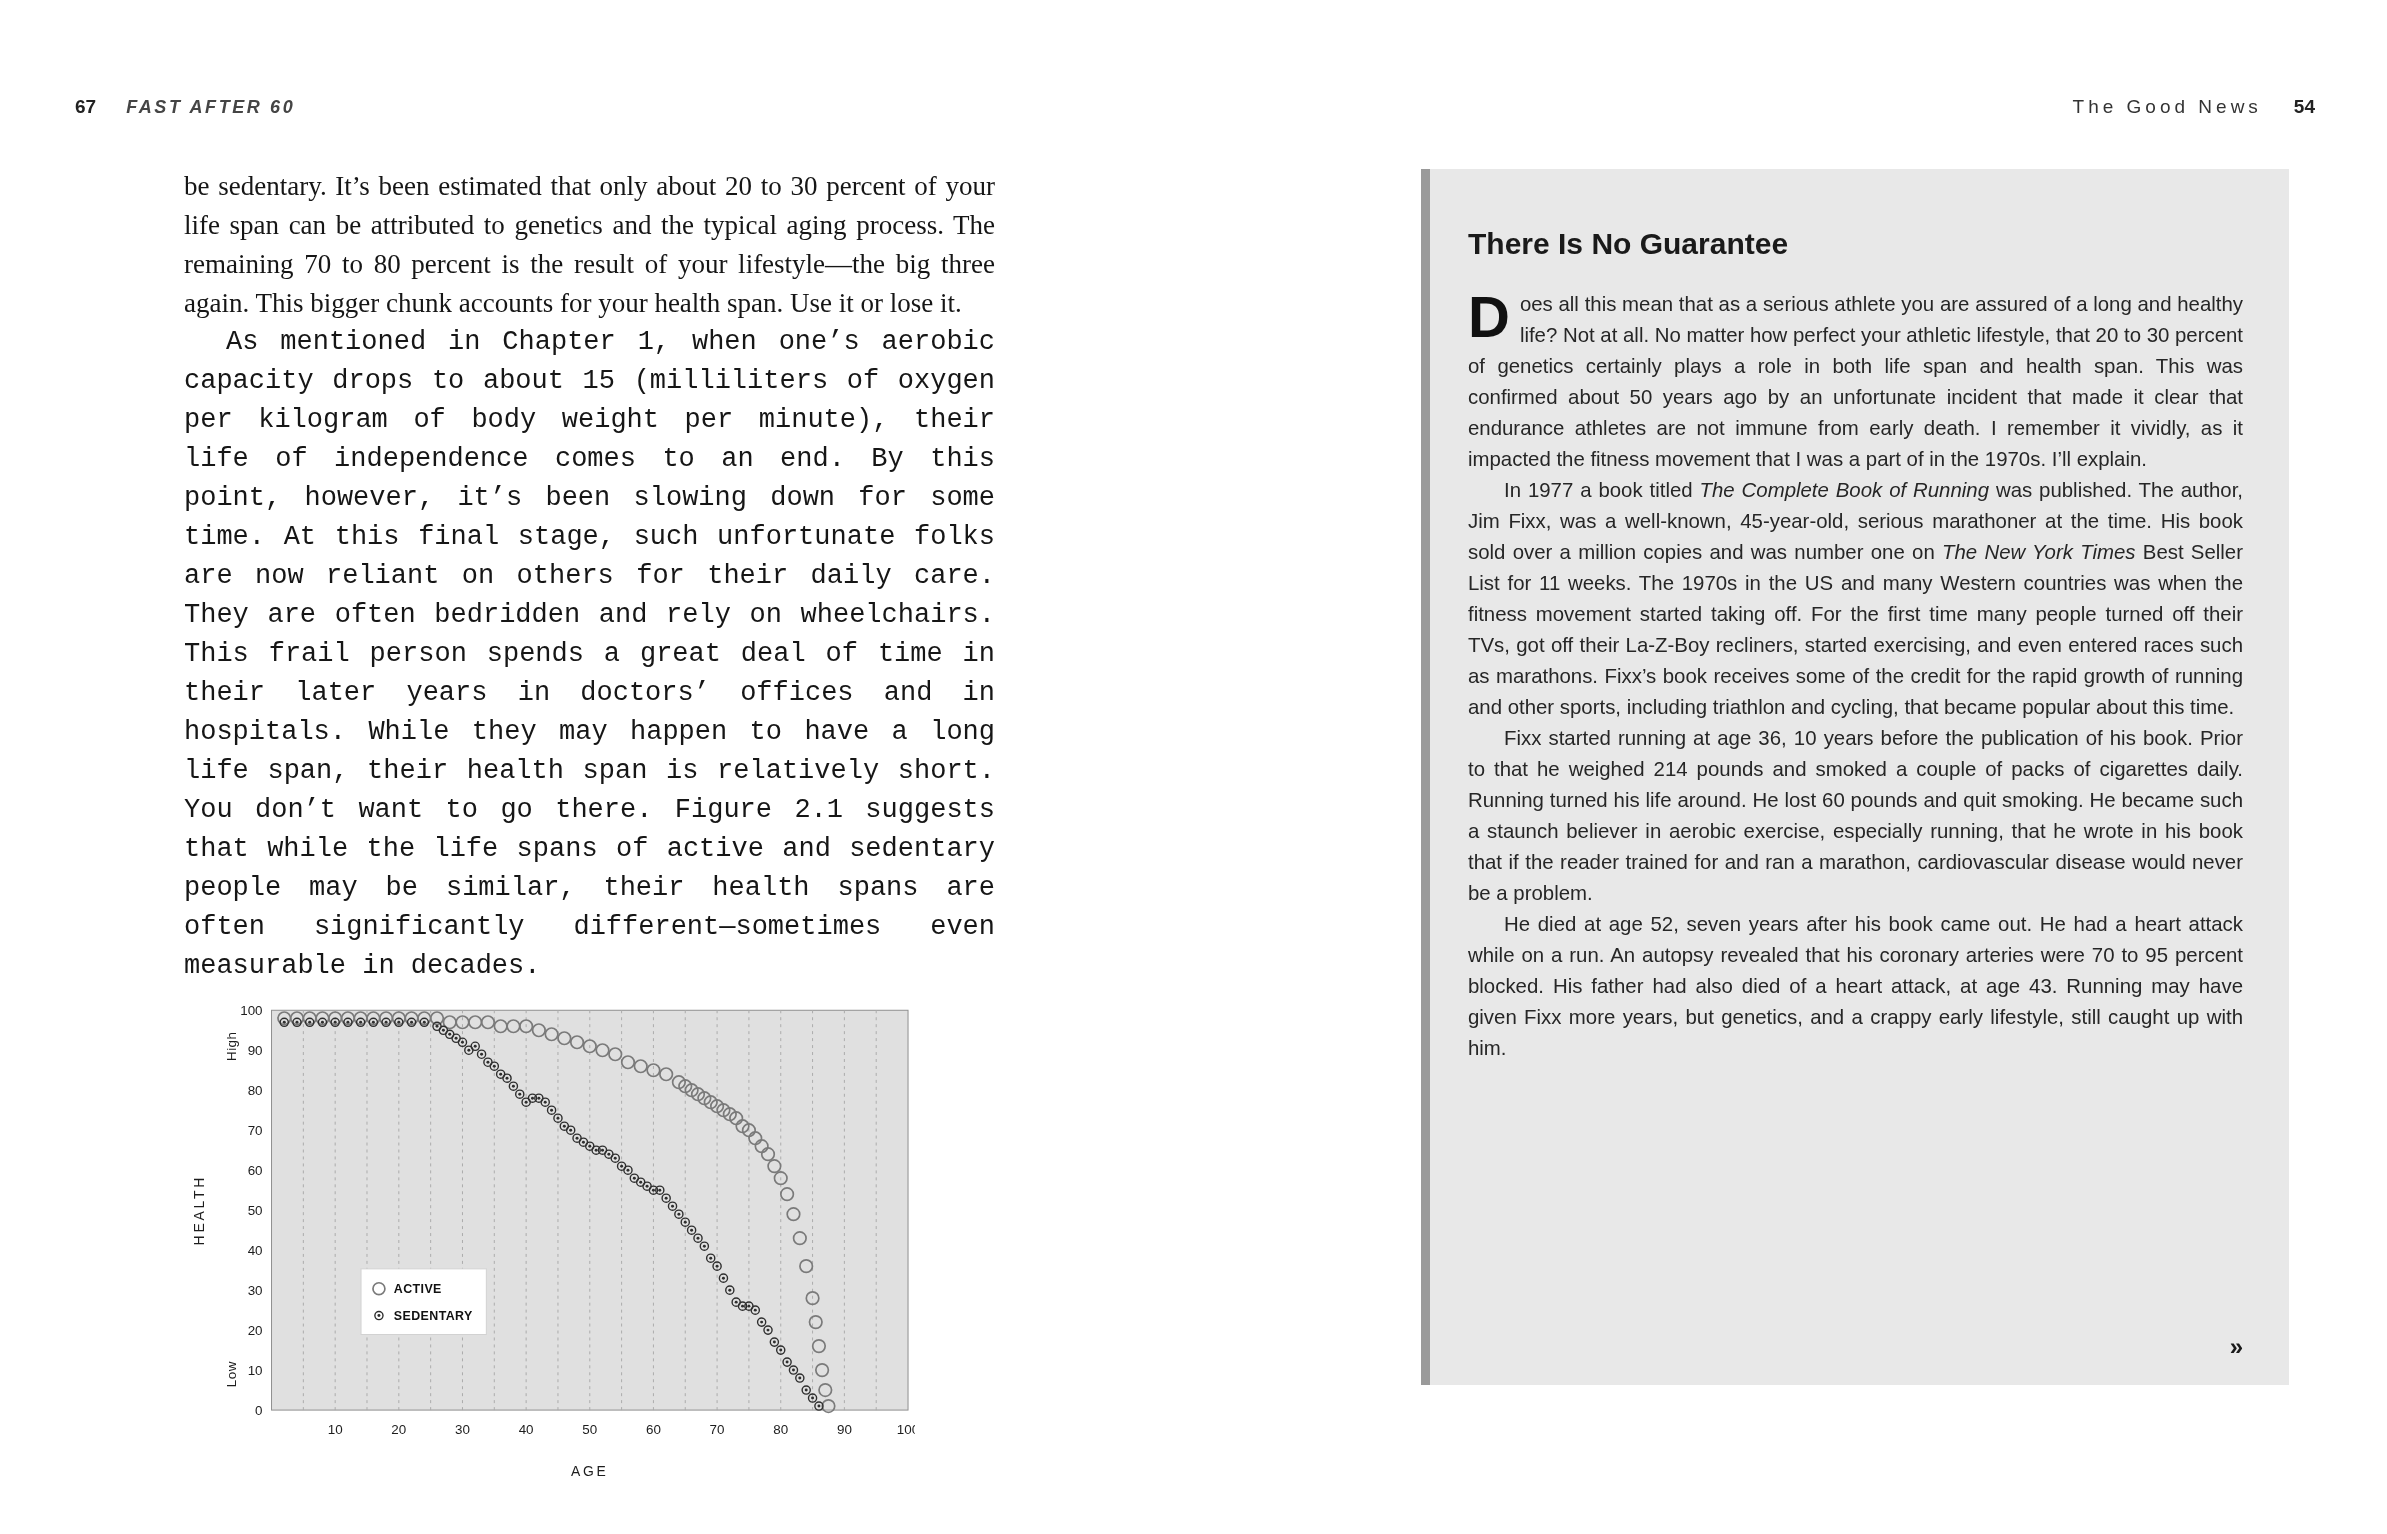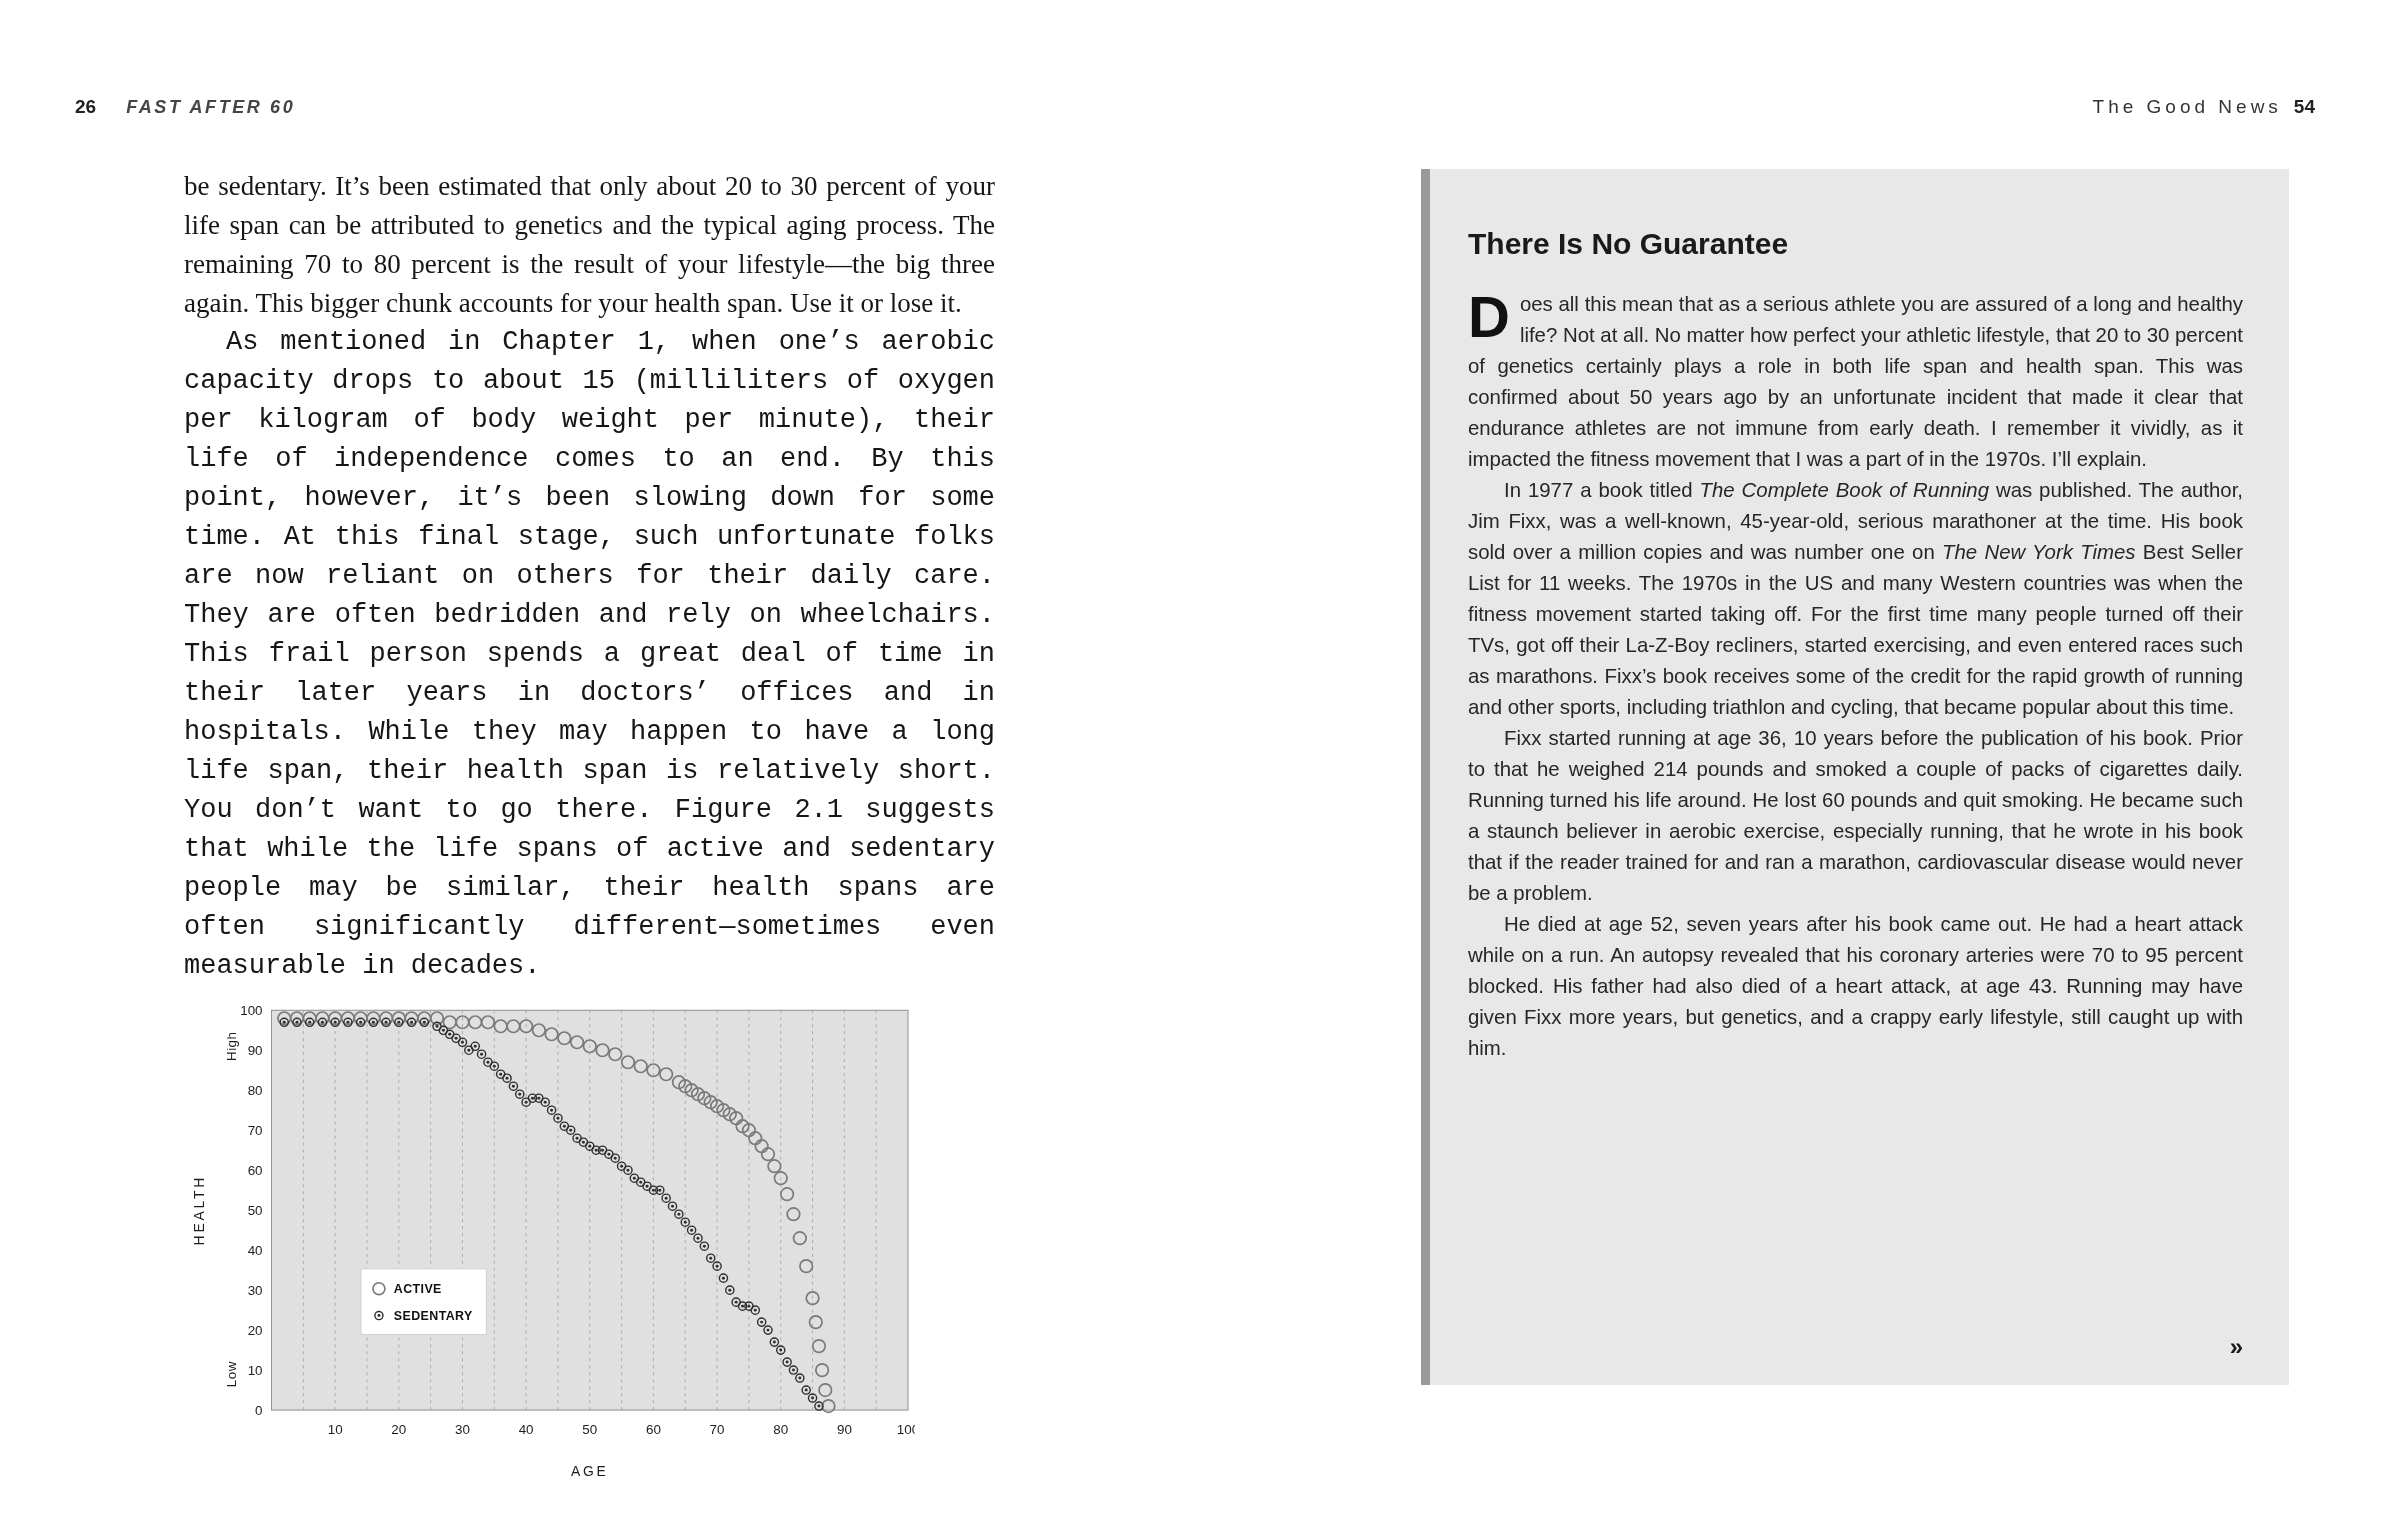--- a/index.html
+++ b/index.html
@@ -7,21 +7,21 @@
     width:2387px;height:1534px;
     background:#ffffff;
     position:relative;
     font-family:"Liberation Sans",sans-serif;
     overflow:hidden;
   }
 
   
   .hdr{position:absolute;top:96px;display:flex;align-items:baseline;}
   .hdr-left{left:75px;gap:30px;}
-  .hdr-right{right:72px;gap:12px;}
+  .hdr-right{right:72px;gap:32px;}
   .page-num{font-size:19px;font-weight:bold;color:#222;}
   .run-head-left{font-size:18px;font-style:italic;font-weight:bold;letter-spacing:2.6px;color:#454545;}
   .run-head-right{font-size:19px;letter-spacing:4px;color:#333;}
 
   
   .left-col{position:absolute;left:184px;top:167px;width:811px;}
   .body-para{
     font-family:"Liberation Serif",serif;
     font-size:27px;line-height:39px;
     text-align:justify;color:#161616;margin:0;
@@ -60,21 +60,21 @@
   }
   .continuation{
     position:absolute;right:46px;bottom:24px;
     font-size:24px;font-weight:bold;color:#1a1a1a;
   }
 </style>
 </head>
 <body>
 
 <div class="hdr hdr-left">
-  <span class="page-num">26</span>
+  <span class="page-num">67</span>
   <span class="run-head-left">FAST AFTER 60</span>
 </div>
 <div class="hdr hdr-right">
   <span class="run-head-right">The Good News</span>
   <span class="page-num">54</span>
 </div>
 
 <main class="left-col">
   <p class="body-para">be sedentary. It’s been estimated that only about 20 to 30 percent of your life span can be attributed to genetics and the typical aging process. The remaining 70 to 80 percent is the result of your lifestyle—the big three again. This bigger chunk accounts for your health span. Use it or lose it.</p>
   <p class="body-para para-indent">As mentioned in Chapter 1, when one’s aerobic capacity drops to about 15 (milliliters of oxygen per kilogram of body weight per minute), their life of independence comes to an end. By this point, however, it’s been slowing down for some time. At this final stage, such unfortunate folks are now reliant on others for their daily care. They are often bedridden and rely on wheelchairs. This frail person spends a great deal of time in their later years in doctors’ offices and in hospitals. While they may happen to have a long life span, their health span is relatively short. You don’t want to go there. Figure 2.1 suggests that while the life spans of active and sedentary people may be similar, their health spans are often significantly different—sometimes even measurable in decades.</p>

